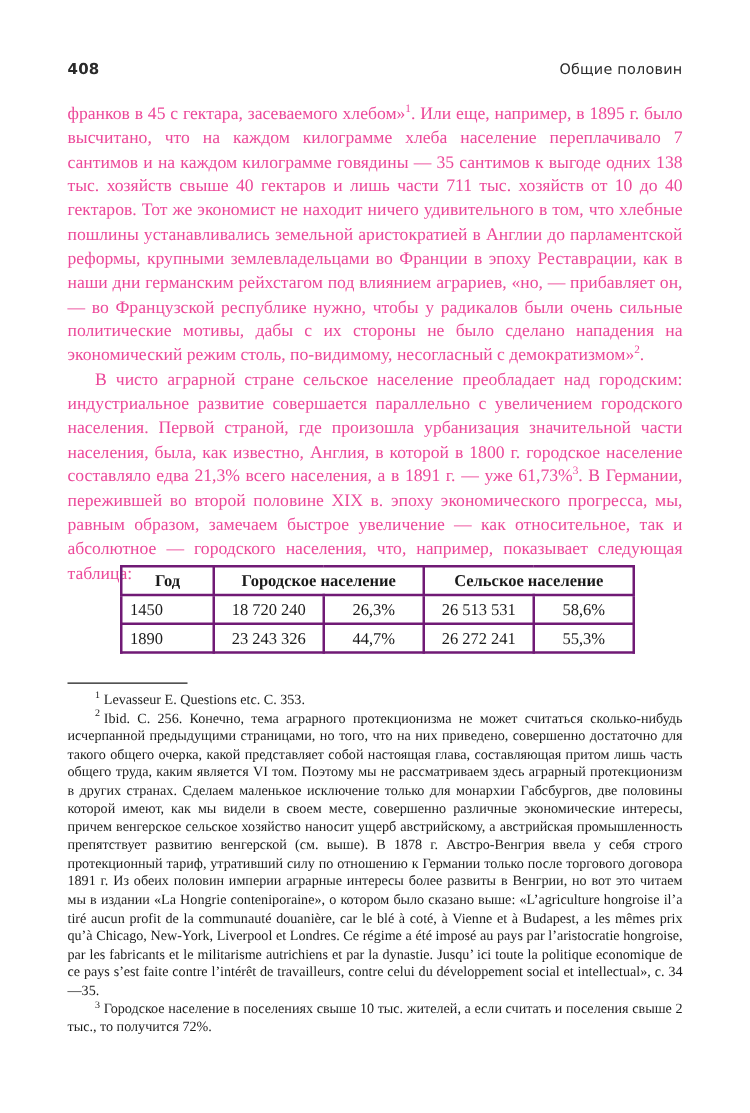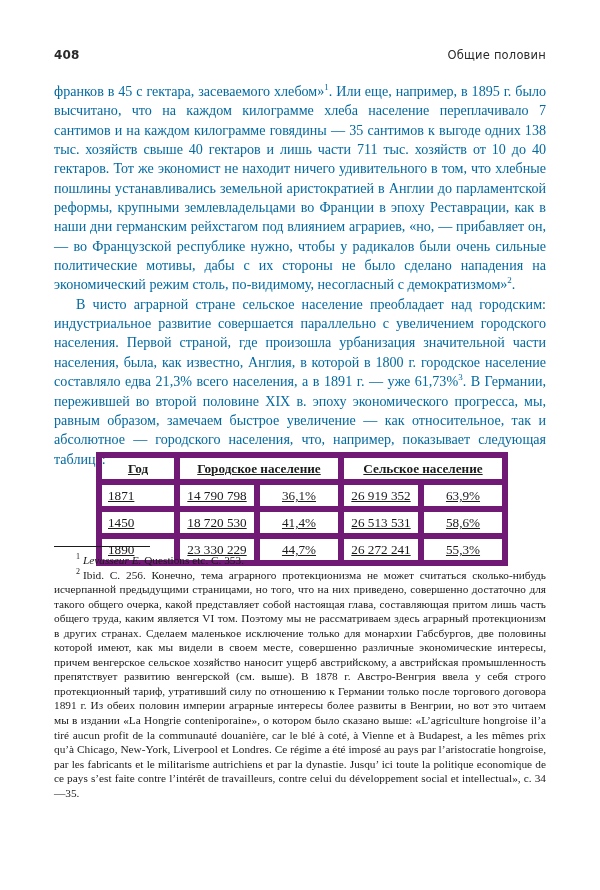--- a/index.html
+++ b/index.html
@@ -48,21 +48,21 @@
     top: 82px;
     width: 492px;
   }
   p.para {
     margin: 0;
     font-size: 14.1px;
     line-height: 19.35px;
     text-align: justify;
     text-justify: inter-word;
     hyphens: manual;
-    color: #0369a1;
+    color: #ec4899;
   }
   p.para + p.para { margin-top: 0; }
   p.indent { text-indent: 22px; }
   sup.fn {
     font-size: 9px;
     vertical-align: super;
     line-height: 0;
   }
 
   
@@ -73,25 +73,24 @@
     width: 412px;
   }
   table.popdata {
     border-collapse: collapse;
     width: 412px;
     font-size: 13.2px;
     color: #1b1b1b;
   }
   table.popdata th,
   table.popdata td {
-    border: 6px solid #701a75;
+    border: 2px solid #701a75;
     padding: 2px 6px;
     line-height: 17px;
     height: 17px;
-    text-decoration: underline;
   }
   table.popdata th {
     text-align: center;
     font-weight: bold;
   }
   td.year { text-align: left; width: 60px; padding-left: 7px; }
   td.num  { text-align: center; }
   td.pct  { text-align: center; width: 66px; }
 
   
@@ -117,21 +116,21 @@
     text-justify: inter-word;
     color: #1b1b1b;
   }
   p.fnote.first-of-note { text-indent: 22px; }
   .fn-mark {
     font-size: 8px;
     vertical-align: super;
     line-height: 0;
     margin-right: 3px;
   }
-  .ital { font-style: italic; }
+  .ital { }
 </style>
 </head>
 <body>
 
 <div class="page">
 
   <div class="runhead">
     <span class="folio">408</span>
     <span class="title">Общие половин</span>
   </div>
@@ -146,46 +145,40 @@
     <table class="popdata">
       <thead>
         <tr>
           <th>Год</th>
           <th colspan="2">Городское население</th>
           <th colspan="2">Сельское население</th>
         </tr>
       </thead>
       <tbody>
         <tr>
-          <td class="year">1871</td>
-          <td class="num">14 790 798</td>
-          <td class="pct">36,1%</td>
-          <td class="num">26 919 352</td>
-          <td class="pct">63,9%</td>
-        </tr>
-        <tr>
           <td class="year">1450</td>
-          <td class="num">18 720 530</td>
-          <td class="pct">41,4%</td>
+          <td class="num">18 720 240</td>
+          <td class="pct">26,3%</td>
           <td class="num">26 513 531</td>
           <td class="pct">58,6%</td>
         </tr>
         <tr>
           <td class="year">1890</td>
-          <td class="num">23 330 229</td>
+          <td class="num">23 243 326</td>
           <td class="pct">44,7%</td>
           <td class="num">26 272 241</td>
           <td class="pct">55,3%</td>
         </tr>
       </tbody>
     </table>
   </div>
 
   <div class="fn-rule"></div>
 
   <div class="footnotes">
     <p class="fnote first-of-note"><span class="fn-mark">1</span><span class="ital">Levasseur E.</span><span> Questions etc. C. 353.</span></p>
 
     <p class="fnote first-of-note"><span class="fn-mark">2</span><span>Ibid. C. 256. Конечно, тема аграрного протекционизма не может считаться сколько-нибудь исчерпанной предыдущими страницами, но того, что на них приведено, совершенно достаточно для такого общего очерка, какой представляет собой настоящая глава, составляющая притом лишь часть общего труда, каким является VI том. Поэтому мы не рассматриваем здесь аграрный протекционизм в других странах. Сделаем маленькое исключение только для монархии Габсбургов, две половины которой имеют, как мы видели в своем месте, совершенно различные экономические интересы, причем венгерское сельское хозяйство наносит ущерб австрийскому, а австрийская промышленность препятствует развитию венгерской (см. выше). В 1878 г. Австро-Венгрия ввела у себя строго протекционный тариф, утративший силу по отношению к Германии только после торгового договора 1891 г. Из обеих половин империи аграрные интересы более развиты в Венгрии, но вот это читаем мы в издании «La Hongrie conteniporaine», о котором было сказано выше: «L’agriculture hongroise il’a tiré aucun profit de la communauté douanière, car le blé à coté, à Vienne et à Budapest, a les mêmes prix qu’à Chicago, New-York, Liverpool et Londres. Ce régime a été imposé au pays par l’aristocratie hongroise, par les fabricants et le militarisme autrichiens et par la dynastie. Jusqu’ ici toute la politique economique de ce pays s’est faite contre l’intérêt de travailleurs, contre celui du développement social et intellectual», c. 34—35.</span></p>
 
+    <p class="fnote first-of-note"><span class="fn-mark">3</span><span>Городское население в поселениях свыше 10 тыс. жителей, а если считать и поселения свыше 2 тыс., то получится 72%.</span></p>
   </div>
 
 </div>
 
 </body></html>

